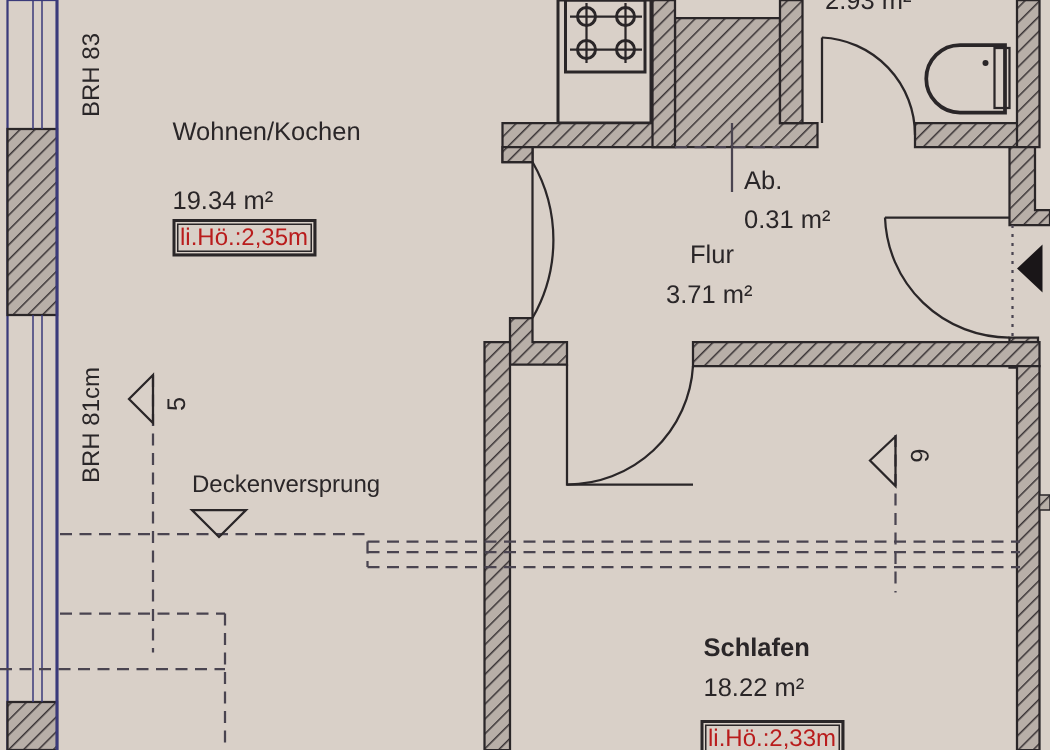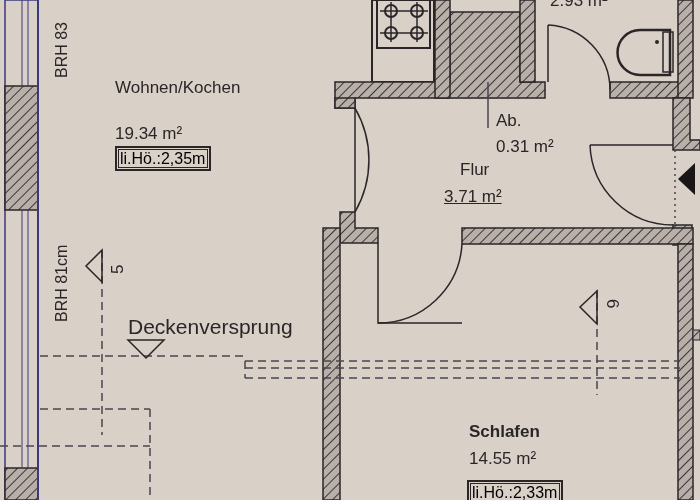--- a/index.html
+++ b/index.html
@@ -7,21 +7,21 @@
       width: 700px; height: 500px; overflow: hidden;
       background: #d9d0c8;
       font-family: "Liberation Sans", sans-serif;
     }
     #plan { position: absolute; left: 0; top: 0; width: 700px; height: 500px; }
     .lbl { position: absolute; color: #2a2628; font-family: "Liberation Sans", sans-serif; white-space: nowrap; line-height: 1; }
     .room-name { font-size: 17px; }
     .room-area { font-size: 17px; }
     .height-box {
       position: absolute; border: 2px solid #2a2628; padding: 2px 4px 1px 3px;
-      font-size: 16px; color: #000000; white-space: nowrap; line-height: 1.1;
+      font-size: 16px; color: #b91c1c; white-space: nowrap; line-height: 1.1;
       box-shadow: inset 0 0 0 1px #d9d0c8, inset 0 0 0 2px #2a2628;
     }
     .rot { position: absolute; transform-origin: left top; transform: rotate(-90deg); font-size: 16px; color: #2a2628; white-space: nowrap; }
     .rot-cw { position: absolute; transform-origin: left top; transform: rotate(90deg); font-size: 17px; color: #2a2628; }
   </style>
 </head>
 <body>
 
 <div id="floorplan">
   <svg id="plan" viewBox="0 0 700 500">
@@ -136,31 +136,31 @@
     <g>
       <path d="M695,163 L678,179 L695,195 Z" fill="#1a1618"></path>
     </g>
   </svg>
 
   <div class="lbl room-name" style="left:115px; top:79px;">Wohnen/Kochen</div>
   <div class="lbl room-area" style="left:115px; top:105px;margin-top:20px;">19.34 m²</div>
   <div class="height-box" style="left:115px; top:146px;">li.Hö.:2,35m</div>
 
   <div class="lbl room-name" style="left:460px; top:161px;">Flur</div>
-  <div class="lbl room-area" style="left:444px; top:188px;text-decoration:underline;">3.71 m²</div>
+  <div class="lbl room-area" style="left:444px; top:188px;">3.71 m²</div>
 
   <div class="lbl room-name" style="left:496px; top:112px;">Ab.</div>
   <div class="lbl room-area" style="left:496px; top:138px;">0.31 m²</div>
 
   <div class="lbl room-name" style="left:469px; top:423px;font-weight:bold;">Schlafen</div>
-  <div class="lbl room-area" style="left:469px; top:450px;">14.55 m²</div>
+  <div class="lbl room-area" style="left:469px; top:450px;">18.22 m²</div>
   <div class="height-box" style="left:467px; top:480px;">li.Hö.:2,33m</div>
 
   <div class="lbl room-area" style="left:550px; top:-8px;">2.93 m²</div>
 
   <div class="rot" style="left:53px; top:78px;">BRH 83</div>
   <div class="rot" style="left:53px; top:322px;">BRH 81cm</div>
 
-  <div class="lbl" style="left:128px; top:316px; font-size:21px;">Deckenversprung</div>
+  <div class="lbl" style="left:128px; top:316px; font-size:16px;">Deckenversprung</div>
 
   <div class="rot" style="left:108px; top:274px; font-size:17px;">5</div>
   <div class="rot-cw" style="left:622px; top:299px;">6</div>
 </div>
 
 </body></html>

